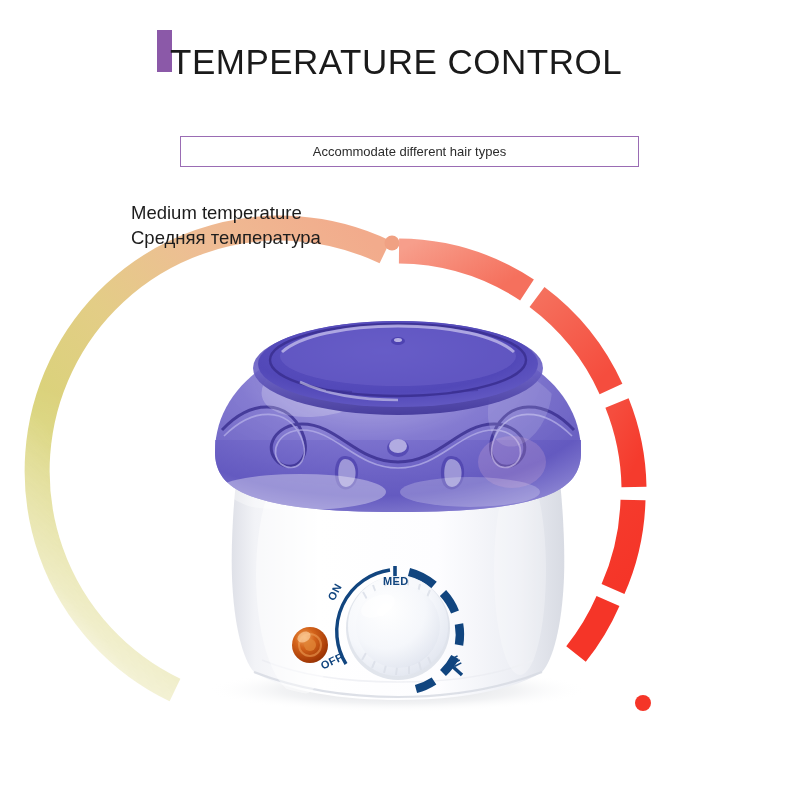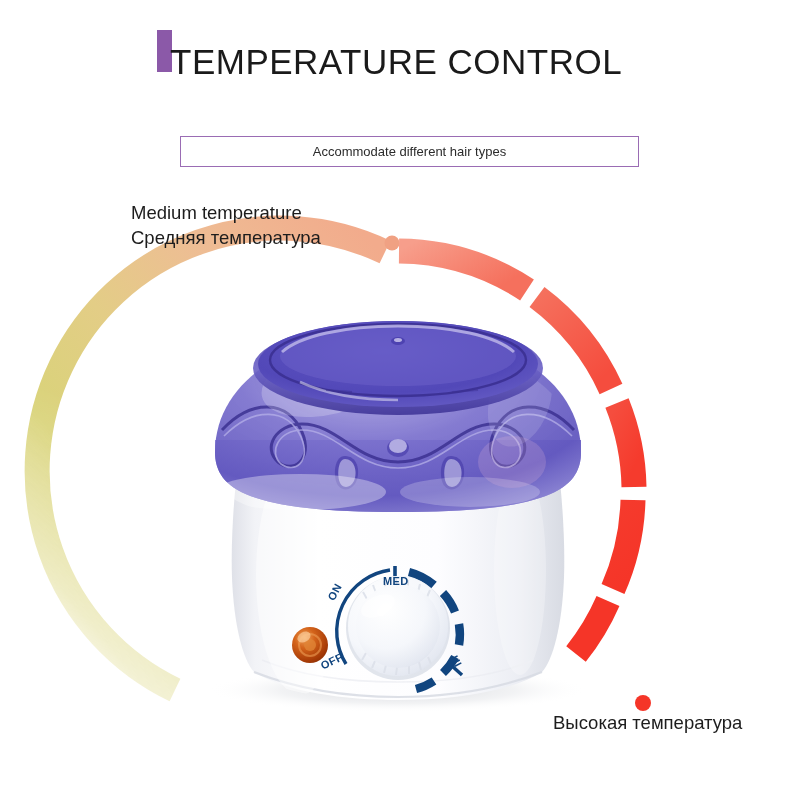--- a/index.html
+++ b/index.html
@@ -402,16 +402,15 @@
     <div class="knob-label" id="knob-label-off">OFF</div>
     <div class="knob-label" id="knob-label-hi">HI</div>
   </div>
 
   <div class="callout" id="callout-medium">
     <div class="line">Medium temperature</div>
     <div class="line">Средняя температура</div>
   </div>
 
   <div class="callout" id="callout-high">
-    <div class="line">Высокая температура</div>
   </div>
 
 </div>
 
 </body></html>

